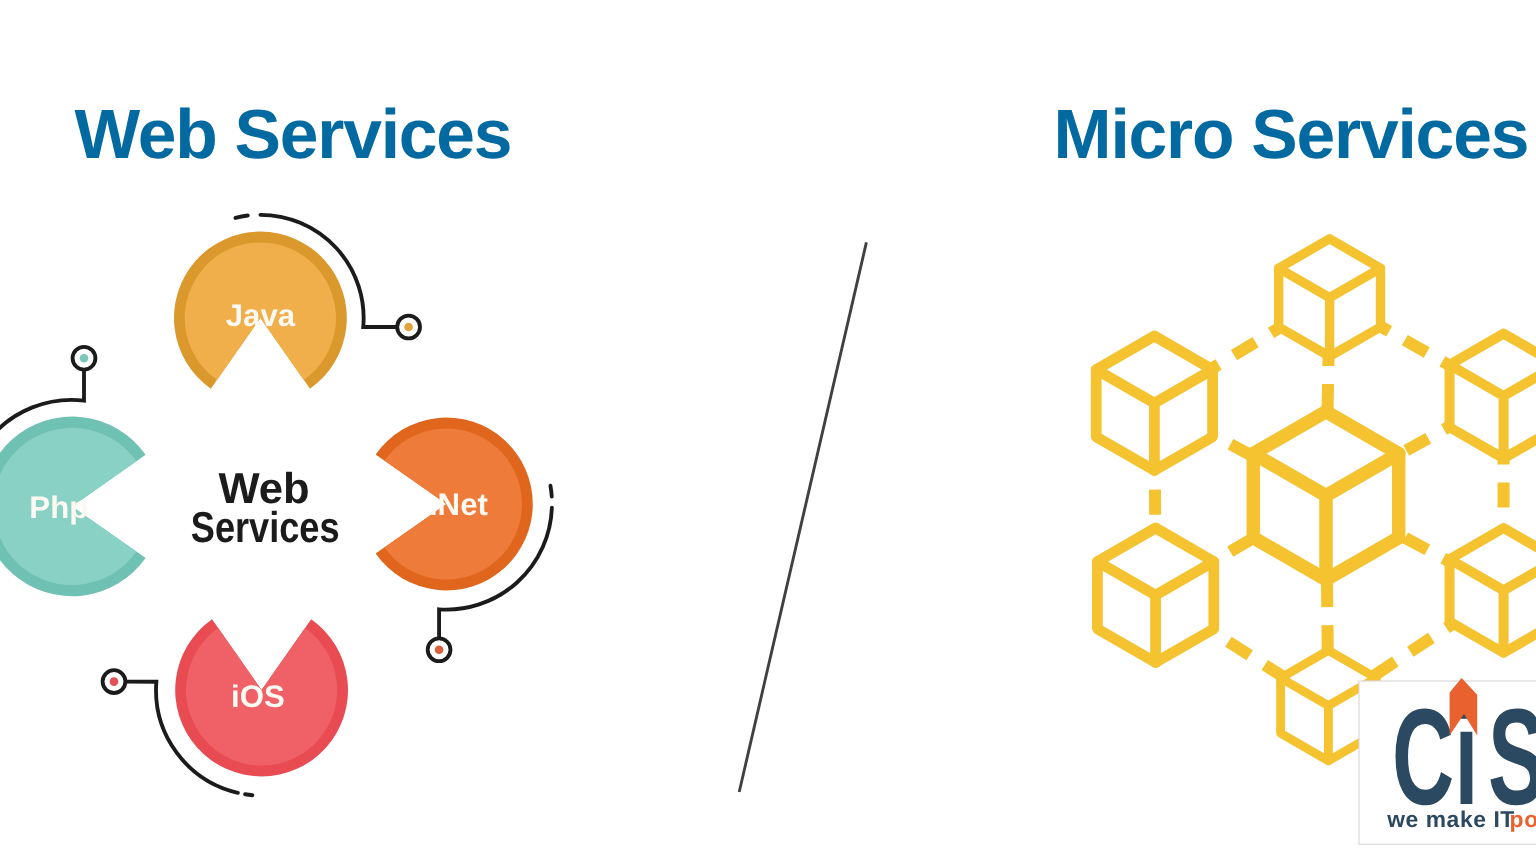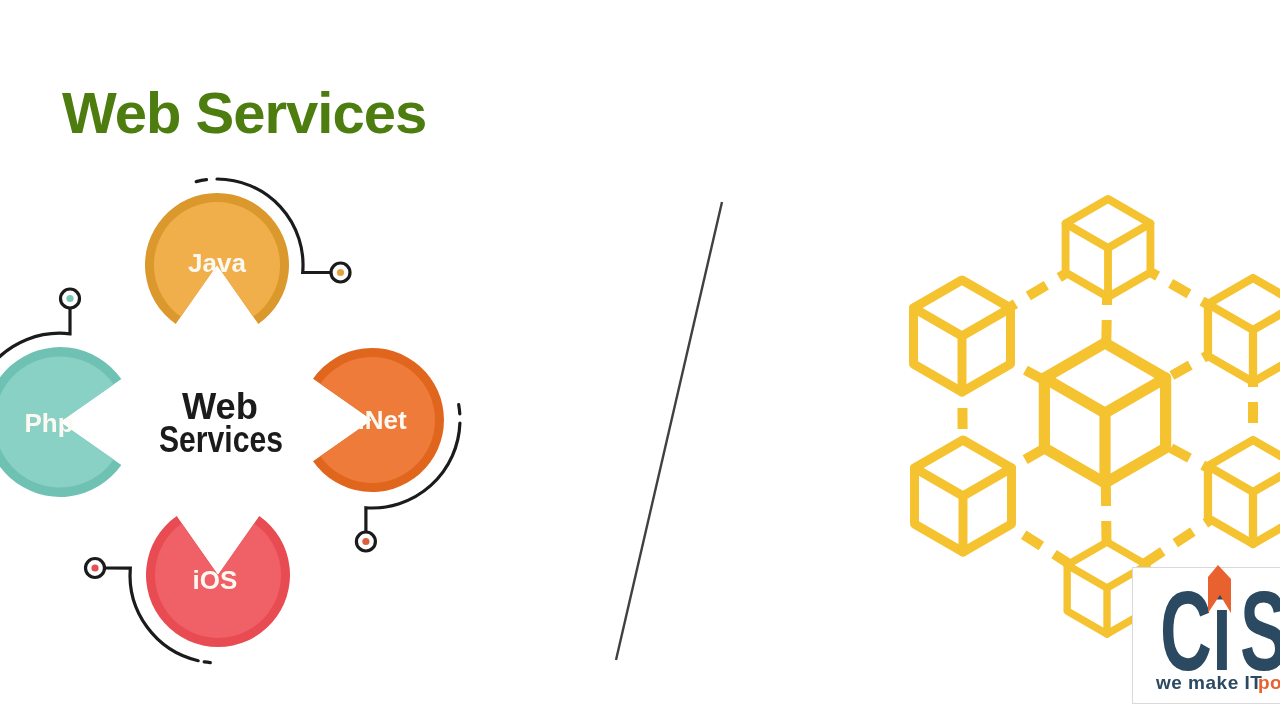--- a/index.html
+++ b/index.html
@@ -3,21 +3,21 @@
 <meta charset="utf-8">
 <style>
   html,body{margin:0;padding:0;background:#ffffff;}
   .canvas{
     position:relative;width:1280px;height:720px;background:#ffffff;
     overflow:hidden;font-family:"Liberation Sans","DejaVu Sans",sans-serif;
   }
   .title{
     position:absolute;top:84px;margin:0;
     font-size:58px;font-weight:bold;letter-spacing:-1px;
-    color:#4d7c0f;line-height:1;white-space:nowrap;
+    color:#0369a1;line-height:1;white-space:nowrap;
   }
   .title.left{left:62px;}
   .title.right{left:878px;}
   svg.layer{position:absolute;left:0;top:0;width:1280px;height:720px;}
   .seg-label{
     font-family:"Liberation Sans","DejaVu Sans",sans-serif;
     font-weight:bold;font-size:26px;fill:#FCF9F2;
   }
   .center-label{
     font-family:"Liberation Sans","DejaVu Sans",sans-serif;
@@ -31,20 +31,21 @@
     font-family:"Liberation Sans","DejaVu Sans",sans-serif;
     font-weight:bold;font-size:19px;letter-spacing:0.5px;
   }
 </style>
 </head>
 <body>
 
 <div class="canvas">
 
   <h1 class="title left">Web Services</h1>
+  <h1 class="title right">Micro Services</h1>
 
   <svg class="layer" viewBox="0 0 1280 720">
 
     <defs>
       <g id="cube">
         <path d="M0 -100 L86.6 -50 L86.6 50 L0 100 L-86.6 50 L-86.6 -50 Z" fill="#FFFFFF" stroke-width="16" stroke-linejoin="round"></path>
         <path d="M-86.6 -50 L0 0 L86.6 -50 M0 0 L0 100" fill="none" stroke-width="16" stroke-linejoin="round" stroke-linecap="round"></path>
       </g>
     </defs>
 

